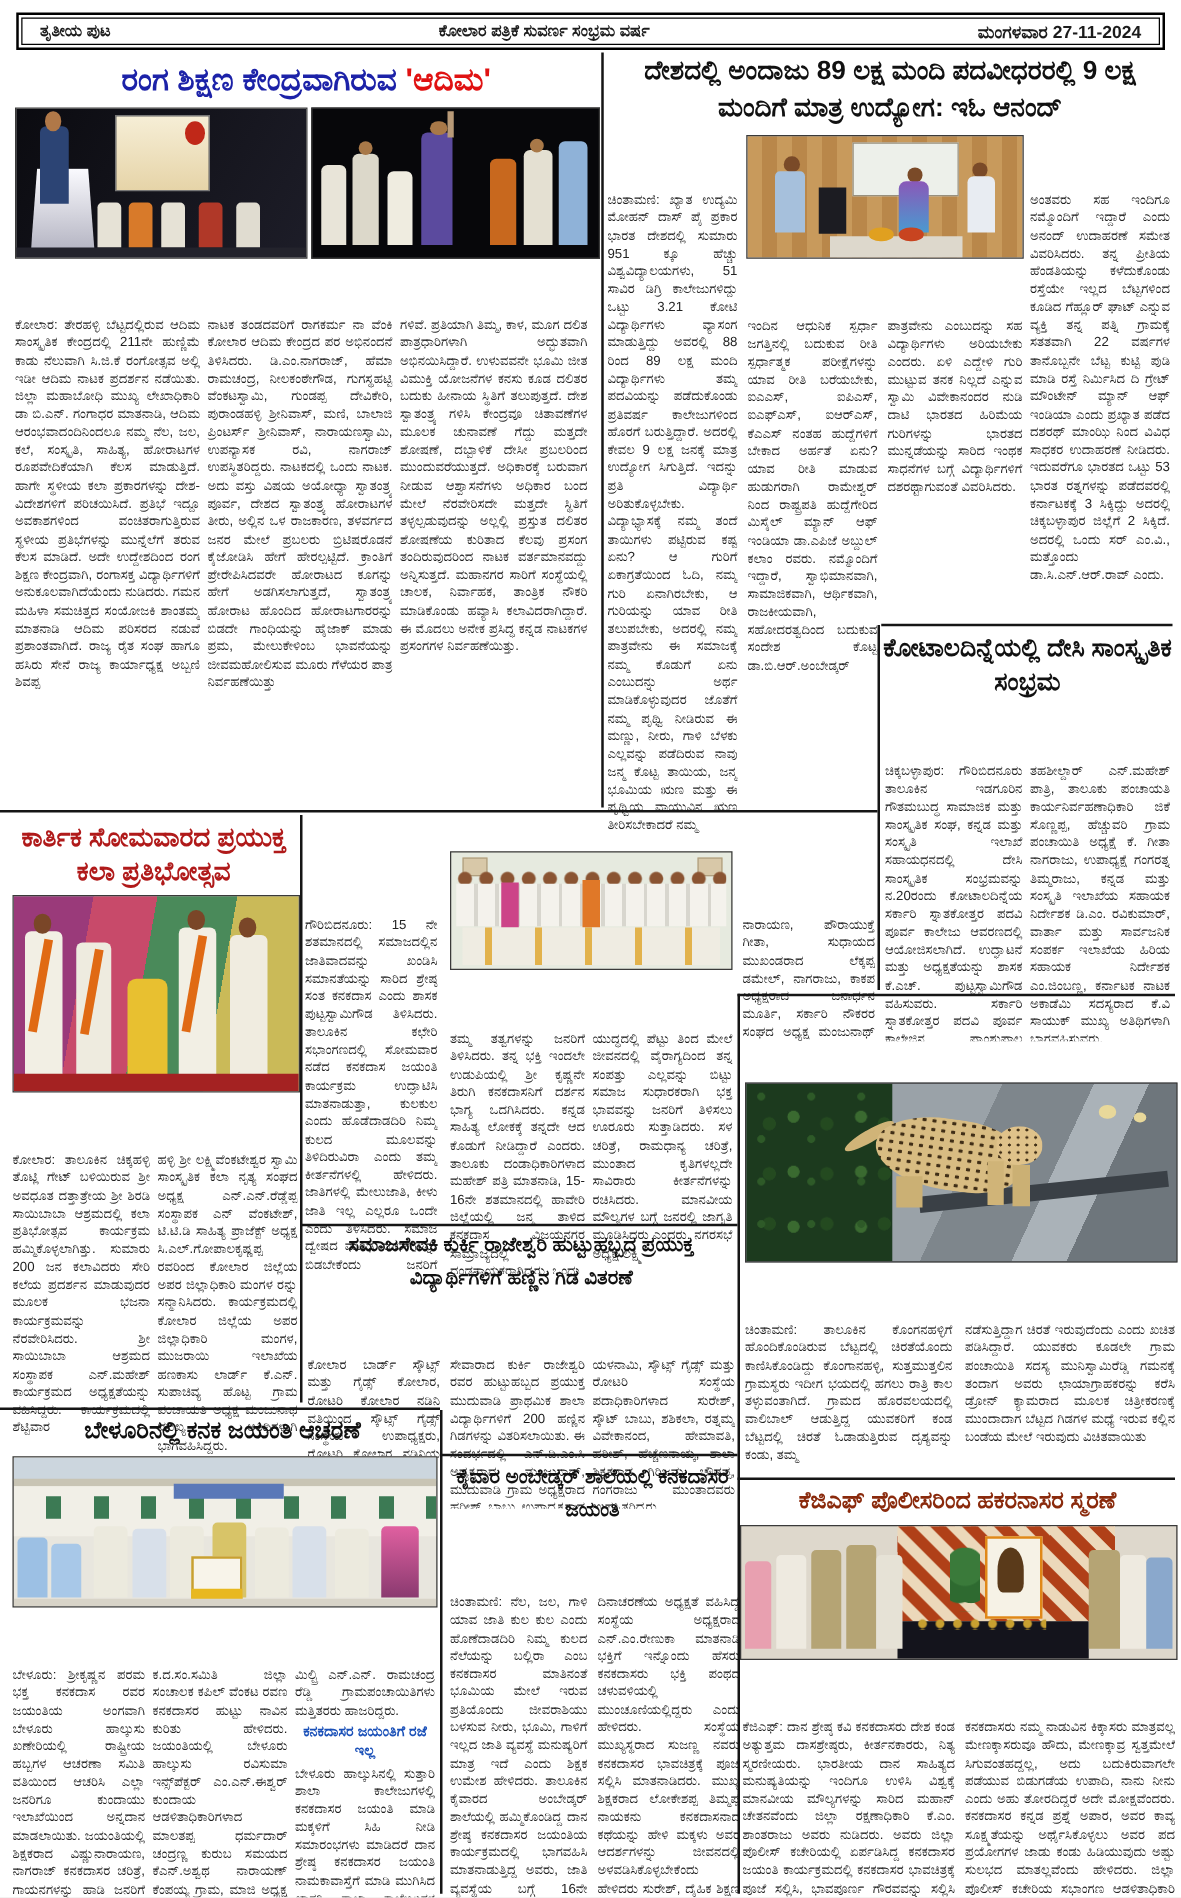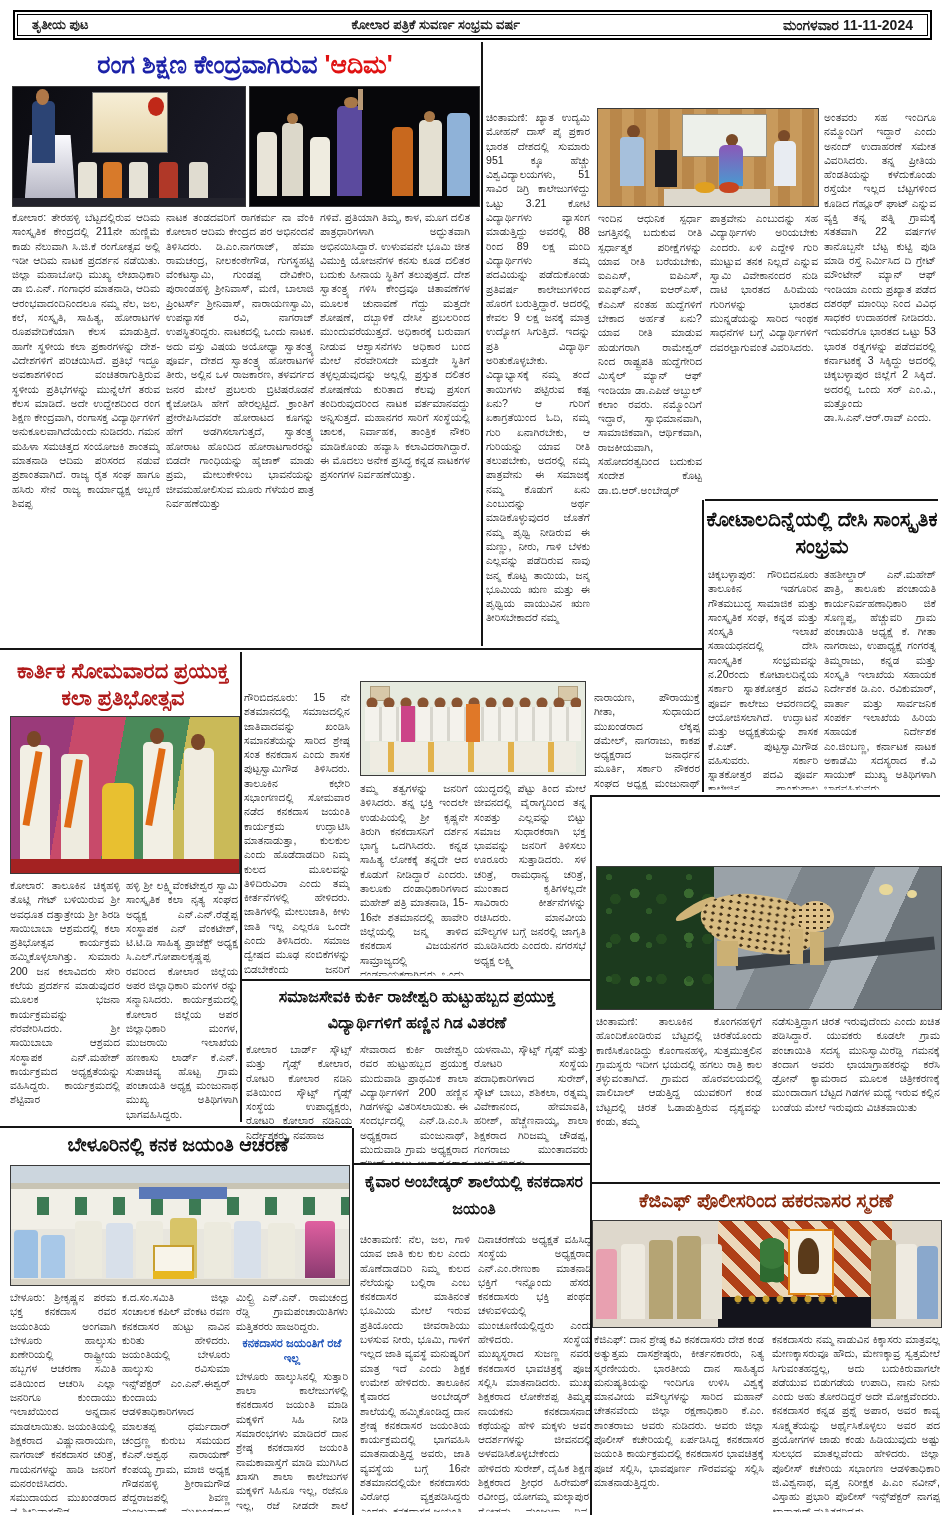--- a/index.html
+++ b/index.html
@@ -11,21 +11,21 @@
     --subhead_blue:#1a50b8;
     --ink:#1c1c1c;
   }
   html,body{margin:0;padding:0;background:#e9e9e5;}
   .page{position:relative;width:945px;height:1518px;margin:0 auto;background:#ffffff;
         font-family:"Liberation Sans",sans-serif;color:var(--ink);overflow:hidden;}
   .rule{position:absolute;background:#151515;}
   .hrule{height:2px;}
   .vrule{width:2px;}
   .col{position:absolute;font-size:10.6px;line-height:14.3px;text-align:justify;
-       color:#222;overflow:hidden;word-break:break-word;}
+       color:#222;overflow:hidden;word-break:break-word;margin-top:43px;}
   .hl{position:absolute;font-weight:bold;text-align:center;overflow:hidden;color:#111;}
   .nowrap{white-space:nowrap;}
   .photo{position:absolute;border:1px solid #3a3a3a;overflow:hidden;}
   .fg{position:absolute;}
   .mast{position:absolute;left:13px;top:10px;width:915px;height:26px;border:2px solid #000;background:#fff;text-align:right;}
   .mast-inner{position:absolute;inset:2px;border:1px solid #000;display:flex;align-items:center;
               justify-content:space-between;padding:0 14px;font-weight:bold;font-size:13px;}
   .mast-center{font-size:13px;}
   .mast-right{font-size:14px;}
   .subhead{font-weight:bold;color:var(--subhead_blue);font-size:11.5px;line-height:15px;
@@ -33,21 +33,21 @@
 </style>
 </head>
 <body>
 
 <div class="page">
 
   <div class="mast">
     <div class="mast-inner">
       <span>ತೃತೀಯ ಪುಟ</span>
       <span class="mast-center">ಕೋಲಾರ ಪತ್ರಿಕೆ ಸುವರ್ಣ ಸಂಭ್ರಮ ವರ್ಷ</span>
-      <span class="mast-right">ಮಂಗಳವಾರ 11-11-2024</span>
+      <span class="mast-right">ಮಂಗಳವಾರ 27-11-2024</span>
     </div>
   </div>
 
   <div class="hl nowrap" style="left:14px;top:46px;width:462px;height:38px;font-size:25px;line-height:36px;">
     <span style="color:var(--headline_blue);">ರಂಗ ಶಿಕ್ಷಣ ಕೇಂದ್ರವಾಗಿರುವ</span>
     <span style="color:var(--headline_red);">'ಆದಿಮ'</span>
   </div>
 
   <div class="photo" style="left:12px;top:86px;width:232px;height:119px;background:linear-gradient(120deg,#0b0b10,#1d1d28);">
     <div class="fg" style="left:34%;top:4%;width:32%;height:50%;background:linear-gradient(#f6eed6,#e6d4a8);border:1px solid #777;"></div>
@@ -74,38 +74,39 @@
     <div class="fg" style="left:74%;top:28%;width:10%;height:64%;background:#e4e0d2;border-radius:5px 5px 0 0;"></div>
     <div class="fg" style="left:86%;top:22%;width:10%;height:70%;background:#8fb2d8;border-radius:5px 5px 0 0;"></div>
     <div class="fg" style="left:16%;top:22%;width:5%;height:9%;background:#a87848;border-radius:50%;"></div>
     <div class="fg" style="left:76%;top:20%;width:5%;height:9%;background:#a87848;border-radius:50%;"></div>
   </div>
 
   <div class="col" style="left:12px;top:210px;width:148px;height:436px;">ಕೋಲಾರ: ತೇರಹಳ್ಳಿ ಬೆಟ್ಟದಲ್ಲಿರುವ ಆದಿಮ ಸಾಂಸ್ಕೃತಿಕ ಕೇಂದ್ರದಲ್ಲಿ 211ನೇ ಹುಣ್ಣಿಮೆ ಕಾಡು ನೆಲುವಾಗಿ ಸಿ.ಜಿ.ಕೆ ರಂಗೋತ್ಸವ ಅಲ್ಲಿ ಇಡೀ ಆದಿಮ ನಾಟಕ ಪ್ರದರ್ಶನ ನಡೆಯಿತು. ಜಿಲ್ಲಾ ಮಹಾಬೋಧಿ ಮುಖ್ಯ ಲೇಖಾಧಿಕಾರಿ ಡಾ ಬಿ.ಎನ್. ಗಂಗಾಧರ ಮಾತನಾಡಿ, ಆದಿಮ ಆರಂಭವಾದಂದಿನಿಂದಲೂ ನಮ್ಮ ನೆಲ, ಜಲ, ಕಲೆ, ಸಂಸ್ಕೃತಿ, ಸಾಹಿತ್ಯ, ಹೋರಾಟಗಳ ರೂಪವೇದಿಕೆಯಾಗಿ ಕೆಲಸ ಮಾಡುತ್ತಿದೆ. ಹಾಗೇ ಸ್ಥಳೀಯ ಕಲಾ ಪ್ರಕಾರಗಳನ್ನು ದೇಶ-ವಿದೇಶಗಳಿಗೆ ಪರಿಚಯಿಸಿದೆ. ಪ್ರತಿಭೆ ಇದ್ದೂ ಅವಕಾಶಗಳಿಂದ ವಂಚಿತರಾಗುತ್ತಿರುವ ಸ್ಥಳೀಯ ಪ್ರತಿಭೆಗಳನ್ನು ಮುನ್ನೆಲೆಗೆ ತರುವ ಕೆಲಸ ಮಾಡಿದೆ. ಅದೇ ಉದ್ದೇಶದಿಂದ ರಂಗ ಶಿಕ್ಷಣ ಕೇಂದ್ರವಾಗಿ, ರಂಗಾಸಕ್ತ ವಿದ್ಯಾರ್ಥಿಗಳಿಗೆ ಅನುಕೂಲವಾಗಿದೆಯೆಂದು ನುಡಿದರು. ಗಮನ ಮಹಿಳಾ ಸಮಚಿತ್ತದ ಸಂಯೋಜಕಿ ಶಾಂತಮ್ಮ ಮಾತನಾಡಿ ಆದಿಮ ಪರಿಸರದ ನಡುವೆ ಪ್ರಶಾಂತವಾಗಿದೆ. ರಾಜ್ಯ ರೈತ ಸಂಘ ಹಾಗೂ ಹಸಿರು ಸೇನೆ ರಾಜ್ಯ ಕಾರ್ಯಾಧ್ಯಕ್ಷ ಅಬ್ಬಣಿ ಶಿವಪ್ಪ</div>
   <div class="col" style="left:166px;top:210px;width:148px;height:436px;">ನಾಟಕ ತಂಡದವರಿಗೆ ರಾಗಕರ್ಮ ನಾ ವೆಂಕಿ ಕೋಲಾರ ಆದಿಮ ಕೇಂದ್ರದ ಪರ ಅಭಿನಂದನೆ ತಿಳಿಸಿದರು. ಡಿ.ಎಂ.ನಾಗರಾಜ್, ಹೆಮಾ ರಾಮಚಂದ್ರ, ನೀಲಕಂಠೇಗೌಡ, ಗುಗಸ್ಥಹಟ್ಟಿ ವೆಂಕಟಸ್ವಾಮಿ, ಗುಂಡಪ್ಪ ದೇವಿಕೇರಿ, ಪುರಾಂಡಹಳ್ಳಿ ಶ್ರೀನಿವಾಸ್, ಮಣಿ, ಬಾಲಾಜಿ ಪ್ರಿಂಟರ್ಸ್ ಶ್ರೀನಿವಾಸ್, ನಾರಾಯಣಸ್ವಾಮಿ, ಉಪನ್ಯಾಸಕ ರವಿ, ನಾಗರಾಜ್ ಉಪಸ್ಥಿತರಿದ್ದರು. ನಾಟಕದಲ್ಲಿ ಒಂದು ನಾಟಕ. ಅದು ವಸ್ತು ವಿಷಯ ಅಯೋಧ್ಯಾ ಸ್ವಾತಂತ್ರ್ಯ ಪೂರ್ವ, ದೇಶದ ಸ್ವಾತಂತ್ರ್ಯ ಹೋರಾಟಗಳ ತೀರು, ಅಲ್ಲಿನ ಒಳ ರಾಜಕಾರಣ, ತಳವರ್ಗದ ಜನರ ಮೇಲೆ ಪ್ರಬಲರು ಬ್ರಿಟಿಷರೊಡನೆ ಕೈಜೋಡಿಸಿ ಹೇಗೆ ಹೇರಲ್ಪಟ್ಟಿದೆ. ಕ್ರಾಂತಿಗೆ ಪ್ರೇರೇಪಿಸಿದವರೇ ಹೋರಾಟದ ಕೂಗನ್ನು ಹೇಗೆ ಅಡಗಿಸಲಾಗುತ್ತದೆ, ಸ್ವಾತಂತ್ರ್ಯ ಹೋರಾಟ ಹೊಂದಿದ ಹೋರಾಟಗಾರರನ್ನು ಬಿಡದೇ ಗಾಂಧಿಯನ್ನು ಹೈಜಾಕ್ ಮಾಡು ಪ್ರಮ, ಮೇಲುಕೇಳಿಂಬ ಭಾವನೆಯನ್ನು ಜೀವಮಹೋಲಿಸುವ ಮೂರು ಗೆಳೆಯರ ಪಾತ್ರ ನಿರ್ವಹಣೆಯಿತ್ತು</div>
   <div class="col" style="left:320px;top:210px;width:150px;height:436px;">ಗಳಿವೆ. ಪ್ರತಿಯಾಗಿ ತಿಮ್ಮ, ಕಾಳ, ಮೂಗ ದಲಿತ ಪಾತ್ರಧಾರಿಗಳಾಗಿ ಅದ್ಭುತವಾಗಿ ಅಭಿನಯಿಸಿದ್ದಾರೆ. ಉಳುವವನೇ ಭೂಮಿ ಜೀತ ವಿಮುಕ್ತಿ ಯೋಜನೆಗಳ ಕನಸು ಕೂಡ ದಲಿತರ ಬದುಕು ಹೀನಾಯ ಸ್ಥಿತಿಗೆ ತಲುಪುತ್ತದೆ. ದೇಶ ಸ್ವಾತಂತ್ರ್ಯ ಗಳಿಸಿ ಕೇಂದ್ರವೂ ಚಿತಾವಣೆಗಳ ಮೂಲಕ ಚುನಾವಣೆ ಗೆದ್ದು ಮತ್ತದೇ ಶೋಷಣೆ, ದಬ್ಬಾಳಿಕೆ ದೇಸೀ ಪ್ರಬಲರಿಂದ ಮುಂದುವರೆಯುತ್ತದೆ. ಅಧಿಕಾರಕ್ಕೆ ಬರುವಾಗ ನೀಡುವ ಆಶ್ವಾಸನೆಗಳು ಅಧಿಕಾರ ಬಂದ ಮೇಲೆ ನೆರವೇರಿಸದೇ ಮತ್ತದೇ ಸ್ಥಿತಿಗೆ ತಳ್ಳಲ್ಪಡುವುದನ್ನು ಅಲ್ಲಲ್ಲಿ ಪ್ರಸ್ತುತ ದಲಿತರ ಶೋಷಣೆಯ ಕುರಿತಾದ ಕೆಲವು ಪ್ರಸಂಗ ತಂದಿರುವುದರಿಂದ ನಾಟಕ ವರ್ತಮಾನವದ್ದು ಅನ್ನಿಸುತ್ತದೆ. ಮಹಾನಗರ ಸಾರಿಗೆ ಸಂಸ್ಥೆಯಲ್ಲಿ ಚಾಲಕ, ನಿರ್ವಾಹಕ, ತಾಂತ್ರಿಕ ನೌಕರಿ ಮಾಡಿಕೊಂಡು ಹವ್ಯಾಸಿ ಕಲಾವಿದರಾಗಿದ್ದಾರೆ. ಈ ಮೊದಲು ಅನೇಕ ಪ್ರಸಿದ್ಧ ಕನ್ನಡ ನಾಟಕಗಳ ಪ್ರಸಂಗಗಳ ನಿರ್ವಹಣೆಯಿತ್ತು.</div>
 
+  <div class="hl" style="left:486px;top:42px;width:452px;height:62px;font-size:21px;line-height:30px;">ದೇಶದಲ್ಲಿ ಅಂದಾಜು 89 ಲಕ್ಷ ಮಂದಿ ಪದವೀಧರರಲ್ಲಿ 9 ಲಕ್ಷ ಮಂದಿಗೆ ಮಾತ್ರ ಉದ್ಯೋಗ: ಇಓ ಆನಂದ್</div>
 
   <div class="photo" style="left:597px;top:108px;width:220px;height:97px;background:repeating-linear-gradient(90deg,#c89a5c 0 12px,#b9874a 12px 24px);">
     <div class="fg" style="left:38%;top:5%;width:38%;height:42%;background:#edf0ea;border:1px solid #98907e;"></div>
     <div class="fg" style="left:13%;top:16%;width:6%;height:14%;background:#7a4a28;border-radius:50%;"></div>
     <div class="fg" style="left:10%;top:29%;width:11%;height:50%;background:#a6c0dc;border-radius:4px 4px 0 0;"></div>
     <div class="fg" style="left:26%;top:42%;width:10%;height:38%;background:#1c1c22;"></div>
     <div class="fg" style="left:58%;top:26%;width:5.5%;height:12%;background:#7a4a28;border-radius:50%;"></div>
     <div class="fg" style="left:55%;top:37%;width:11%;height:42%;background:linear-gradient(#8a58b8,#4a9ad0);border-radius:6px 6px 0 0;"></div>
     <div class="fg" style="left:82%;top:22%;width:5.5%;height:12%;background:#7a4a28;border-radius:50%;"></div>
     <div class="fg" style="left:80%;top:33%;width:10%;height:46%;background:#e8ecf2;border-radius:5px 5px 0 0;"></div>
     <div class="fg" style="left:30%;bottom:0;width:48%;height:18%;background:#ddd8cc;"></div>
     <div class="fg" style="left:44%;bottom:13%;width:9%;height:12%;background:#e0a020;border-radius:50%;"></div>
     <div class="fg" style="left:55%;bottom:13%;width:9%;height:12%;background:#c84420;border-radius:50%;"></div>
   </div>
 
   <div class="col" style="left:486px;top:110px;width:104px;height:536px;">ಚಿಂತಾಮಣಿ: ಖ್ಯಾತ ಉದ್ಯಮಿ ಮೋಹನ್ ದಾಸ್ ಪೈ ಪ್ರಕಾರ ಭಾರತ ದೇಶದಲ್ಲಿ ಸುಮಾರು 951 ಕ್ಕೂ ಹೆಚ್ಚು ವಿಶ್ವವಿದ್ಯಾಲಯಗಳು, 51 ಸಾವಿರ ಡಿಗ್ರಿ ಕಾಲೇಜುಗಳಿದ್ದು ಒಟ್ಟು 3.21 ಕೋಟಿ ವಿದ್ಯಾರ್ಥಿಗಳು ವ್ಯಾಸಂಗ ಮಾಡುತ್ತಿದ್ದು ಅವರಲ್ಲಿ 88 ರಿಂದ 89 ಲಕ್ಷ ಮಂದಿ ವಿದ್ಯಾರ್ಥಿಗಳು ತಮ್ಮ ಪದವಿಯನ್ನು ಪಡೆದುಕೊಂಡು ಪ್ರತಿವರ್ಷ ಕಾಲೇಜುಗಳಿಂದ ಹೊರಗೆ ಬರುತ್ತಿದ್ದಾರೆ. ಅದರಲ್ಲಿ ಕೇವಲ 9 ಲಕ್ಷ ಜನಕ್ಕೆ ಮಾತ್ರ ಉದ್ಯೋಗ ಸಿಗುತ್ತಿದೆ. ಇದನ್ನು ಪ್ರತಿ ವಿದ್ಯಾರ್ಥಿ ಅರಿತುಕೊಳ್ಳಬೇಕು. ವಿದ್ಯಾಭ್ಯಾಸಕ್ಕೆ ನಮ್ಮ ತಂದೆ ತಾಯಿಗಳು ಪಟ್ಟಿರುವ ಕಷ್ಟ ಏನು? ಆ ಗುರಿಗೆ ಏಕಾಗ್ರತೆಯಿಂದ ಓದಿ, ನಮ್ಮ ಗುರಿ ಏನಾಗಿರಬೇಕು, ಆ ಗುರಿಯನ್ನು ಯಾವ ರೀತಿ ತಲುಪಬೇಕು, ಅದರಲ್ಲಿ ನಮ್ಮ ಪಾತ್ರವೇನು ಈ ಸಮಾಜಕ್ಕೆ ನಮ್ಮ ಕೊಡುಗೆ ಏನು ಎಂಬುದನ್ನು ಅರ್ಥ ಮಾಡಿಕೊಳ್ಳುವುದರ ಜೊತೆಗೆ ನಮ್ಮ ಪೃಥ್ವಿ ನೀಡಿರುವ ಈ ಮಣ್ಣು, ನೀರು, ಗಾಳಿ ಬೆಳಕು ಎಲ್ಲವನ್ನು ಪಡೆದಿರುವ ನಾವು ಜನ್ಮ ಕೊಟ್ಟ ತಾಯಿಯ, ಜನ್ಮ ಭೂಮಿಯ ಋಣ ಮತ್ತು ಈ ಪೃಥ್ವಿಯ ವಾಯುವಿನ ಋಣ ತೀರಿಸಬೇಕಾದರೆ ನಮ್ಮ</div>
   <div class="col" style="left:598px;top:211px;width:104px;height:434px;">ಇಂದಿನ ಆಧುನಿಕ ಸ್ಪರ್ಧಾ ಜಗತ್ತಿನಲ್ಲಿ ಬದುಕುವ ರೀತಿ ಸ್ಪರ್ಧಾತ್ಮಕ ಪರೀಕ್ಷೆಗಳನ್ನು ಯಾವ ರೀತಿ ಬರೆಯಬೇಕು, ಐಎಎಸ್, ಐಪಿಎಸ್, ಐಎಫ್‌ಎಸ್, ಐಆರ್‌ಎಸ್, ಕೆಎಎಸ್ ನಂತಹ ಹುದ್ದೆಗಳಿಗೆ ಬೇಕಾದ ಅರ್ಹತೆ ಏನು? ಯಾವ ರೀತಿ ಮಾಡುವ ಹುಡುಗರಾಗಿ ರಾಮೇಶ್ವರ್ ನಿಂದ ರಾಷ್ಟ್ರಪತಿ ಹುದ್ದೆಗೇರಿದ ಮಿಸೈಲ್ ಮ್ಯಾನ್ ಆಫ್ ಇಂಡಿಯಾ ಡಾ.ಎಪಿಜೆ ಅಬ್ದುಲ್ ಕಲಾಂ ರವರು. ನಮ್ಮೊಂದಿಗೆ ಇದ್ದಾರೆ, ಸ್ವಾಭಿಮಾನವಾಗಿ, ಸಾಮಾಜಿಕವಾಗಿ, ಆರ್ಥಿಕವಾಗಿ, ರಾಜಕೀಯವಾಗಿ, ಸಹೋದರತ್ವದಿಂದ ಬದುಕುವ ಸಂದೇಶ ಕೊಟ್ಟ ಡಾ.ಬಿ.ಆರ್.ಅಂಬೇಡ್ಕರ್</div>
-  <div class="col" style="left:710px;top:211px;width:108px;height:284px;">ಪಾತ್ರವೇನು ಎಂಬುದನ್ನು ಸಹ ವಿದ್ಯಾರ್ಥಿಗಳು ಅರಿಯಬೇಕು ಎಂದರು. ಏಳಿ ಎದ್ದೇಳಿ ಗುರಿ ಮುಟ್ಟುವ ತನಕ ನಿಲ್ಲದೆ ಎನ್ನುವ ಸ್ವಾಮಿ ವಿವೇಕಾನಂದರ ನುಡಿ ದಾಟಿ ಭಾರತದ ಹಿರಿಮೆಯ ಗುರಿಗಳನ್ನು ಭಾರತದ ಮುನ್ನಡೆಯನ್ನು ಸಾರಿದ ಇಂಥಕ ಸಾಧನೆಗಳ ಬಗ್ಗೆ ವಿದ್ಯಾರ್ಥಿಗಳಿಗೆ ದವರಲ್ಟಾಗುವಂತೆ ವಿವರಿಸಿದರು.</div>
+  <div class="col" style="left:710px;top:211px;width:108px;height:284px;">ಪಾತ್ರವೇನು ಎಂಬುದನ್ನು ಸಹ ವಿದ್ಯಾರ್ಥಿಗಳು ಅರಿಯಬೇಕು ಎಂದರು. ಏಳಿ ಎದ್ದೇಳಿ ಗುರಿ ಮುಟ್ಟುವ ತನಕ ನಿಲ್ಲದೆ ಎನ್ನುವ ಸ್ವಾಮಿ ವಿವೇಕಾನಂದರ ನುಡಿ ದಾಟಿ ಭಾರತದ ಹಿರಿಮೆಯ ಗುರಿಗಳನ್ನು ಭಾರತದ ಮುನ್ನಡೆಯನ್ನು ಸಾರಿದ ಇಂಥಕ ಸಾಧನೆಗಳ ಬಗ್ಗೆ ವಿದ್ಯಾರ್ಥಿಗಳಿಗೆ ದಶರಥ್ಟಾಗುವಂತೆ ವಿವರಿಸಿದರು.</div>
   <div class="col" style="left:824px;top:110px;width:112px;height:386px;">ಅಂತವರು ಸಹ ಇಂದಿಗೂ ನಮ್ಮೊಂದಿಗೆ ಇದ್ದಾರೆ ಎಂದು ಅನಂದ್ ಉದಾಹರಣೆ ಸಮೇತ ವಿವರಿಸಿದರು. ತನ್ನ ಪ್ರೀತಿಯ ಹೆಂಡತಿಯನ್ನು ಕಳೆದುಕೊಂಡು ರಸ್ತೆಯೇ ಇಲ್ಲದ ಬೆಟ್ಟಗಳಿಂದ ಕೂಡಿದ ಗೆಹ್ಲೂರ್ ಘಾಟ್ ಎನ್ನುವ ವ್ಯಕ್ತಿ ತನ್ನ ಪತ್ನಿ ಗ್ರಾಮಕ್ಕೆ ಸತತವಾಗಿ 22 ವರ್ಷಗಳ ತಾನೊಬ್ಬನೇ ಬೆಟ್ಟ ಕುಟ್ಟಿ ಪುಡಿ ಮಾಡಿ ರಸ್ತೆ ನಿರ್ಮಿಸಿದ ದಿ ಗ್ರೇಟ್ ಮೌಂಟೇನ್ ಮ್ಯಾನ್ ಆಫ್ ಇಂಡಿಯಾ ಎಂದು ಪ್ರಖ್ಯಾತ ಪಡೆದ ದಶರಥ್ ಮಾಂಝಿ ನಿಂದ ವಿವಿಧ ಸಾಧಕರ ಉದಾಹರಣೆ ನೀಡಿದರು. ಇದುವರೆಗೂ ಭಾರತದ ಒಟ್ಟು 53 ಭಾರತ ರತ್ನಗಳನ್ನು ಪಡೆದವರಲ್ಲಿ ಕರ್ನಾಟಕಕ್ಕೆ 3 ಸಿಕ್ಕಿದ್ದು ಅದರಲ್ಲಿ ಚಿಕ್ಕಬಳ್ಳಾಪುರ ಜಿಲ್ಲೆಗೆ 2 ಸಿಕ್ಕಿದೆ. ಅದರಲ್ಲಿ ಒಂದು ಸರ್ ಎಂ.ವಿ., ಮತ್ತೊಂದು ಡಾ.ಸಿ.ಎನ್.ಆರ್.ರಾವ್ ಎಂದು.</div>
 
   <div class="hl" style="left:706px;top:506px;width:232px;height:56px;font-size:20px;line-height:27px;">ಕೋಟಾಲದಿನ್ನೆಯಲ್ಲಿ ದೇಸಿ ಸಾಂಸ್ಕೃತಿಕ ಸಂಭ್ರಮ</div>
   <div class="col" style="left:708px;top:567px;width:110px;height:223px;">ಚಿಕ್ಕಬಳ್ಳಾಪುರ: ಗೌರಿಬಿದನೂರು ತಾಲೂಕಿನ ಇಡಗೂರಿನ ಗೌತಮಬುದ್ಧ ಸಾಮಾಜಿಕ ಮತ್ತು ಸಾಂಸ್ಕೃತಿಕ ಸಂಘ, ಕನ್ನಡ ಮತ್ತು ಸಂಸ್ಕೃತಿ ಇಲಾಖೆ ಸಹಾಯಧನದಲ್ಲಿ ದೇಸಿ ಸಾಂಸ್ಕೃತಿಕ ಸಂಭ್ರಮವನ್ನು ನ.20ರಂದು ಕೋಟಾಲದಿನ್ನೆಯ ಸರ್ಕಾರಿ ಸ್ನಾತಕೋತ್ತರ ಪದವಿ ಪೂರ್ವ ಕಾಲೇಜು ಆವರಣದಲ್ಲಿ ಆಯೋಜಿಸಲಾಗಿದೆ. ಉದ್ಘಾಟನೆ ಮತ್ತು ಅಧ್ಯಕ್ಷತೆಯನ್ನು ಶಾಸಕ ಕೆ.ಎಚ್. ಪುಟ್ಟಸ್ವಾಮಿಗೌಡ ವಹಿಸುವರು. ಸರ್ಕಾರಿ ಸ್ನಾತಕೋತ್ತರ ಪದವಿ ಪೂರ್ವ ಕಾಲೇಜಿನ ಪ್ರಾಂಶುಪಾಲ ಆರ್.ಆದಿಶೇಷಗೌಡ,</div>
   <div class="col" style="left:824px;top:567px;width:112px;height:223px;">ತಹಶೀಲ್ದಾರ್ ಎನ್.ಮಹೇಶ್ ಪಾತ್ರಿ, ತಾಲೂಕು ಪಂಚಾಯತಿ ಕಾರ್ಯನಿರ್ವಹಣಾಧಿಕಾರಿ ಜಿಕೆ ಸೊಣ್ಣಪ್ಪ, ಹೆಚ್ಚುವರಿ ಗ್ರಾಮ ಪಂಚಾಯಿತಿ ಅಧ್ಯಕ್ಷೆ ಕೆ. ಗೀತಾ ನಾಗರಾಜು, ಉಪಾಧ್ಯಕ್ಷೆ ಗಂಗರತ್ನ ತಿಮ್ಮರಾಜು, ಕನ್ನಡ ಮತ್ತು ಸಂಸ್ಕೃತಿ ಇಲಾಖೆಯ ಸಹಾಯಕ ನಿರ್ದೇಶಕ ಡಿ.ಎಂ. ರವಿಕುಮಾರ್, ವಾರ್ತಾ ಮತ್ತು ಸಾರ್ವಜನಿಕ ಸಂಪರ್ಕ ಇಲಾಖೆಯ ಹಿರಿಯ ಸಹಾಯಕ ನಿರ್ದೇಶಕ ಎಂ.ಜಿಂಬಣ್ಣ, ಕರ್ನಾಟಕ ನಾಟಕ ಅಕಾಡೆಮಿ ಸದಸ್ಯರಾದ ಕೆ.ವಿ ಸಾಯುಕ್ ಮುಖ್ಯ ಅತಿಥಿಗಳಾಗಿ ಭಾಗವಹಿಸುವರು.</div>
 
 
   <div class="photo" style="left:360px;top:681px;width:224px;height:93px;background:#e6eadf;">
     <div class="fg" style="left:4%;top:4%;width:8%;height:14%;background:#d8c8a8;border:1px solid #b0a080;"></div>
     <div class="fg" style="left:88%;top:4%;width:8%;height:14%;background:#d8c8a8;border:1px solid #b0a080;"></div>

